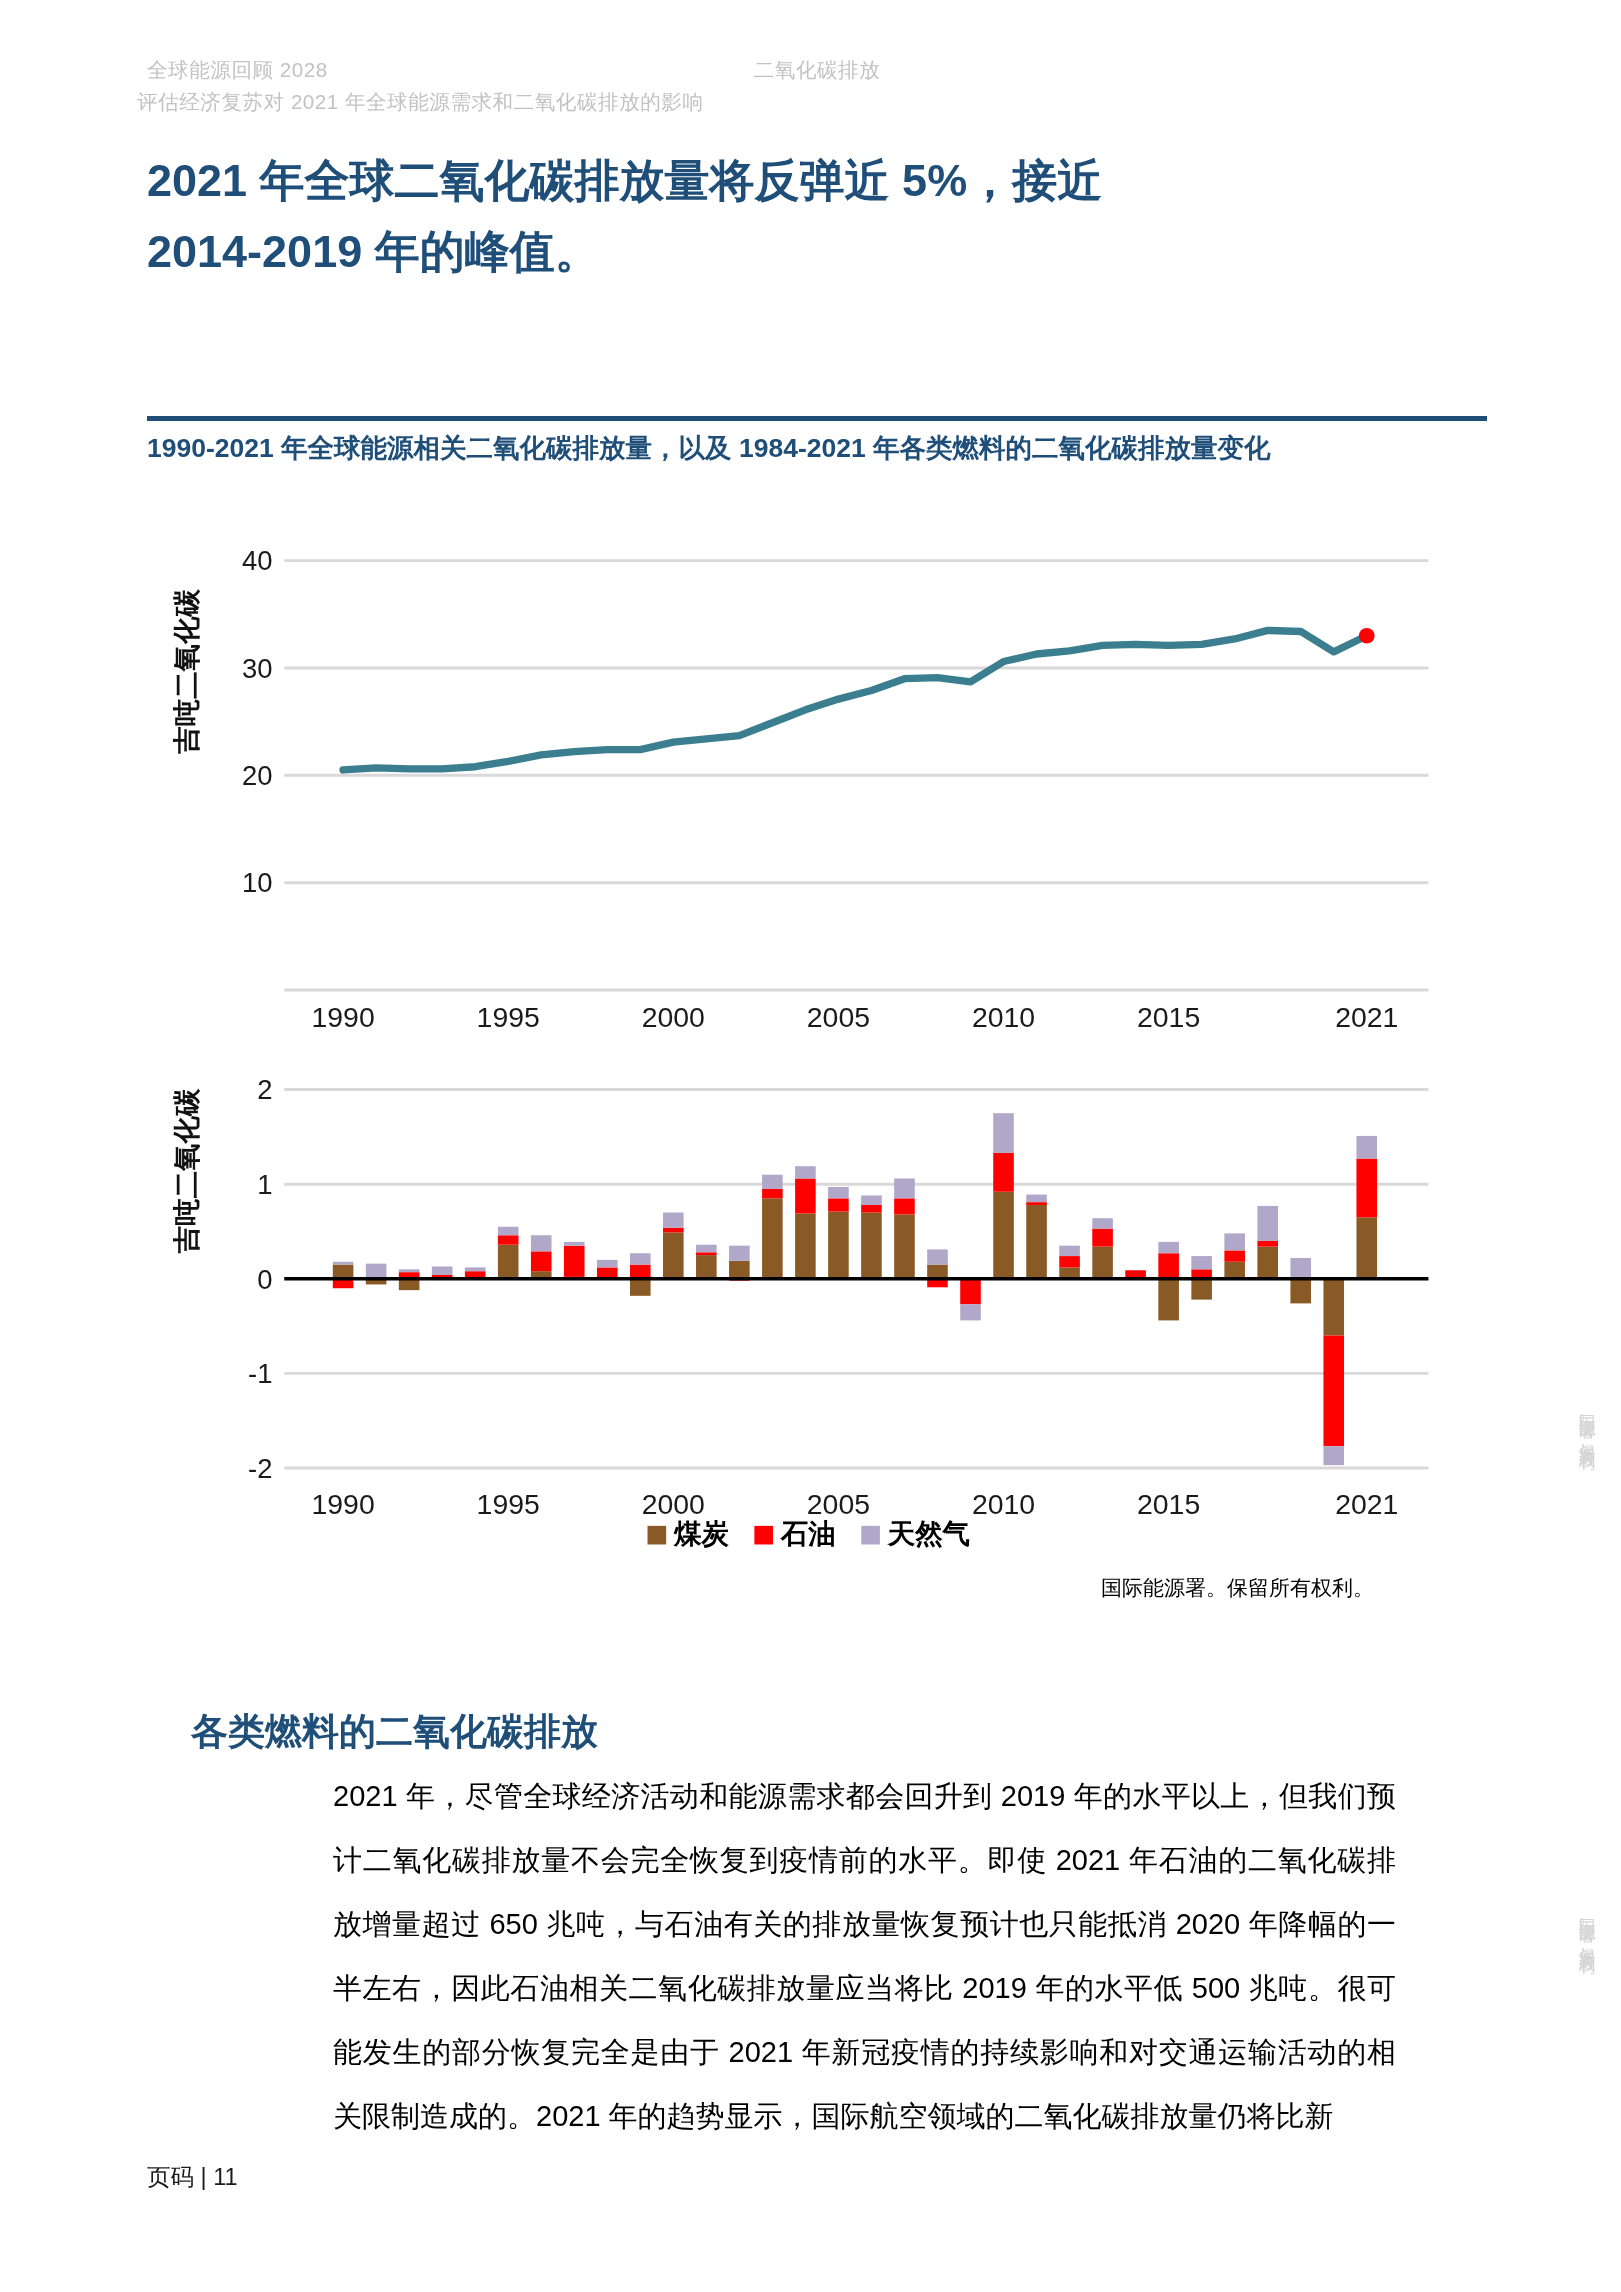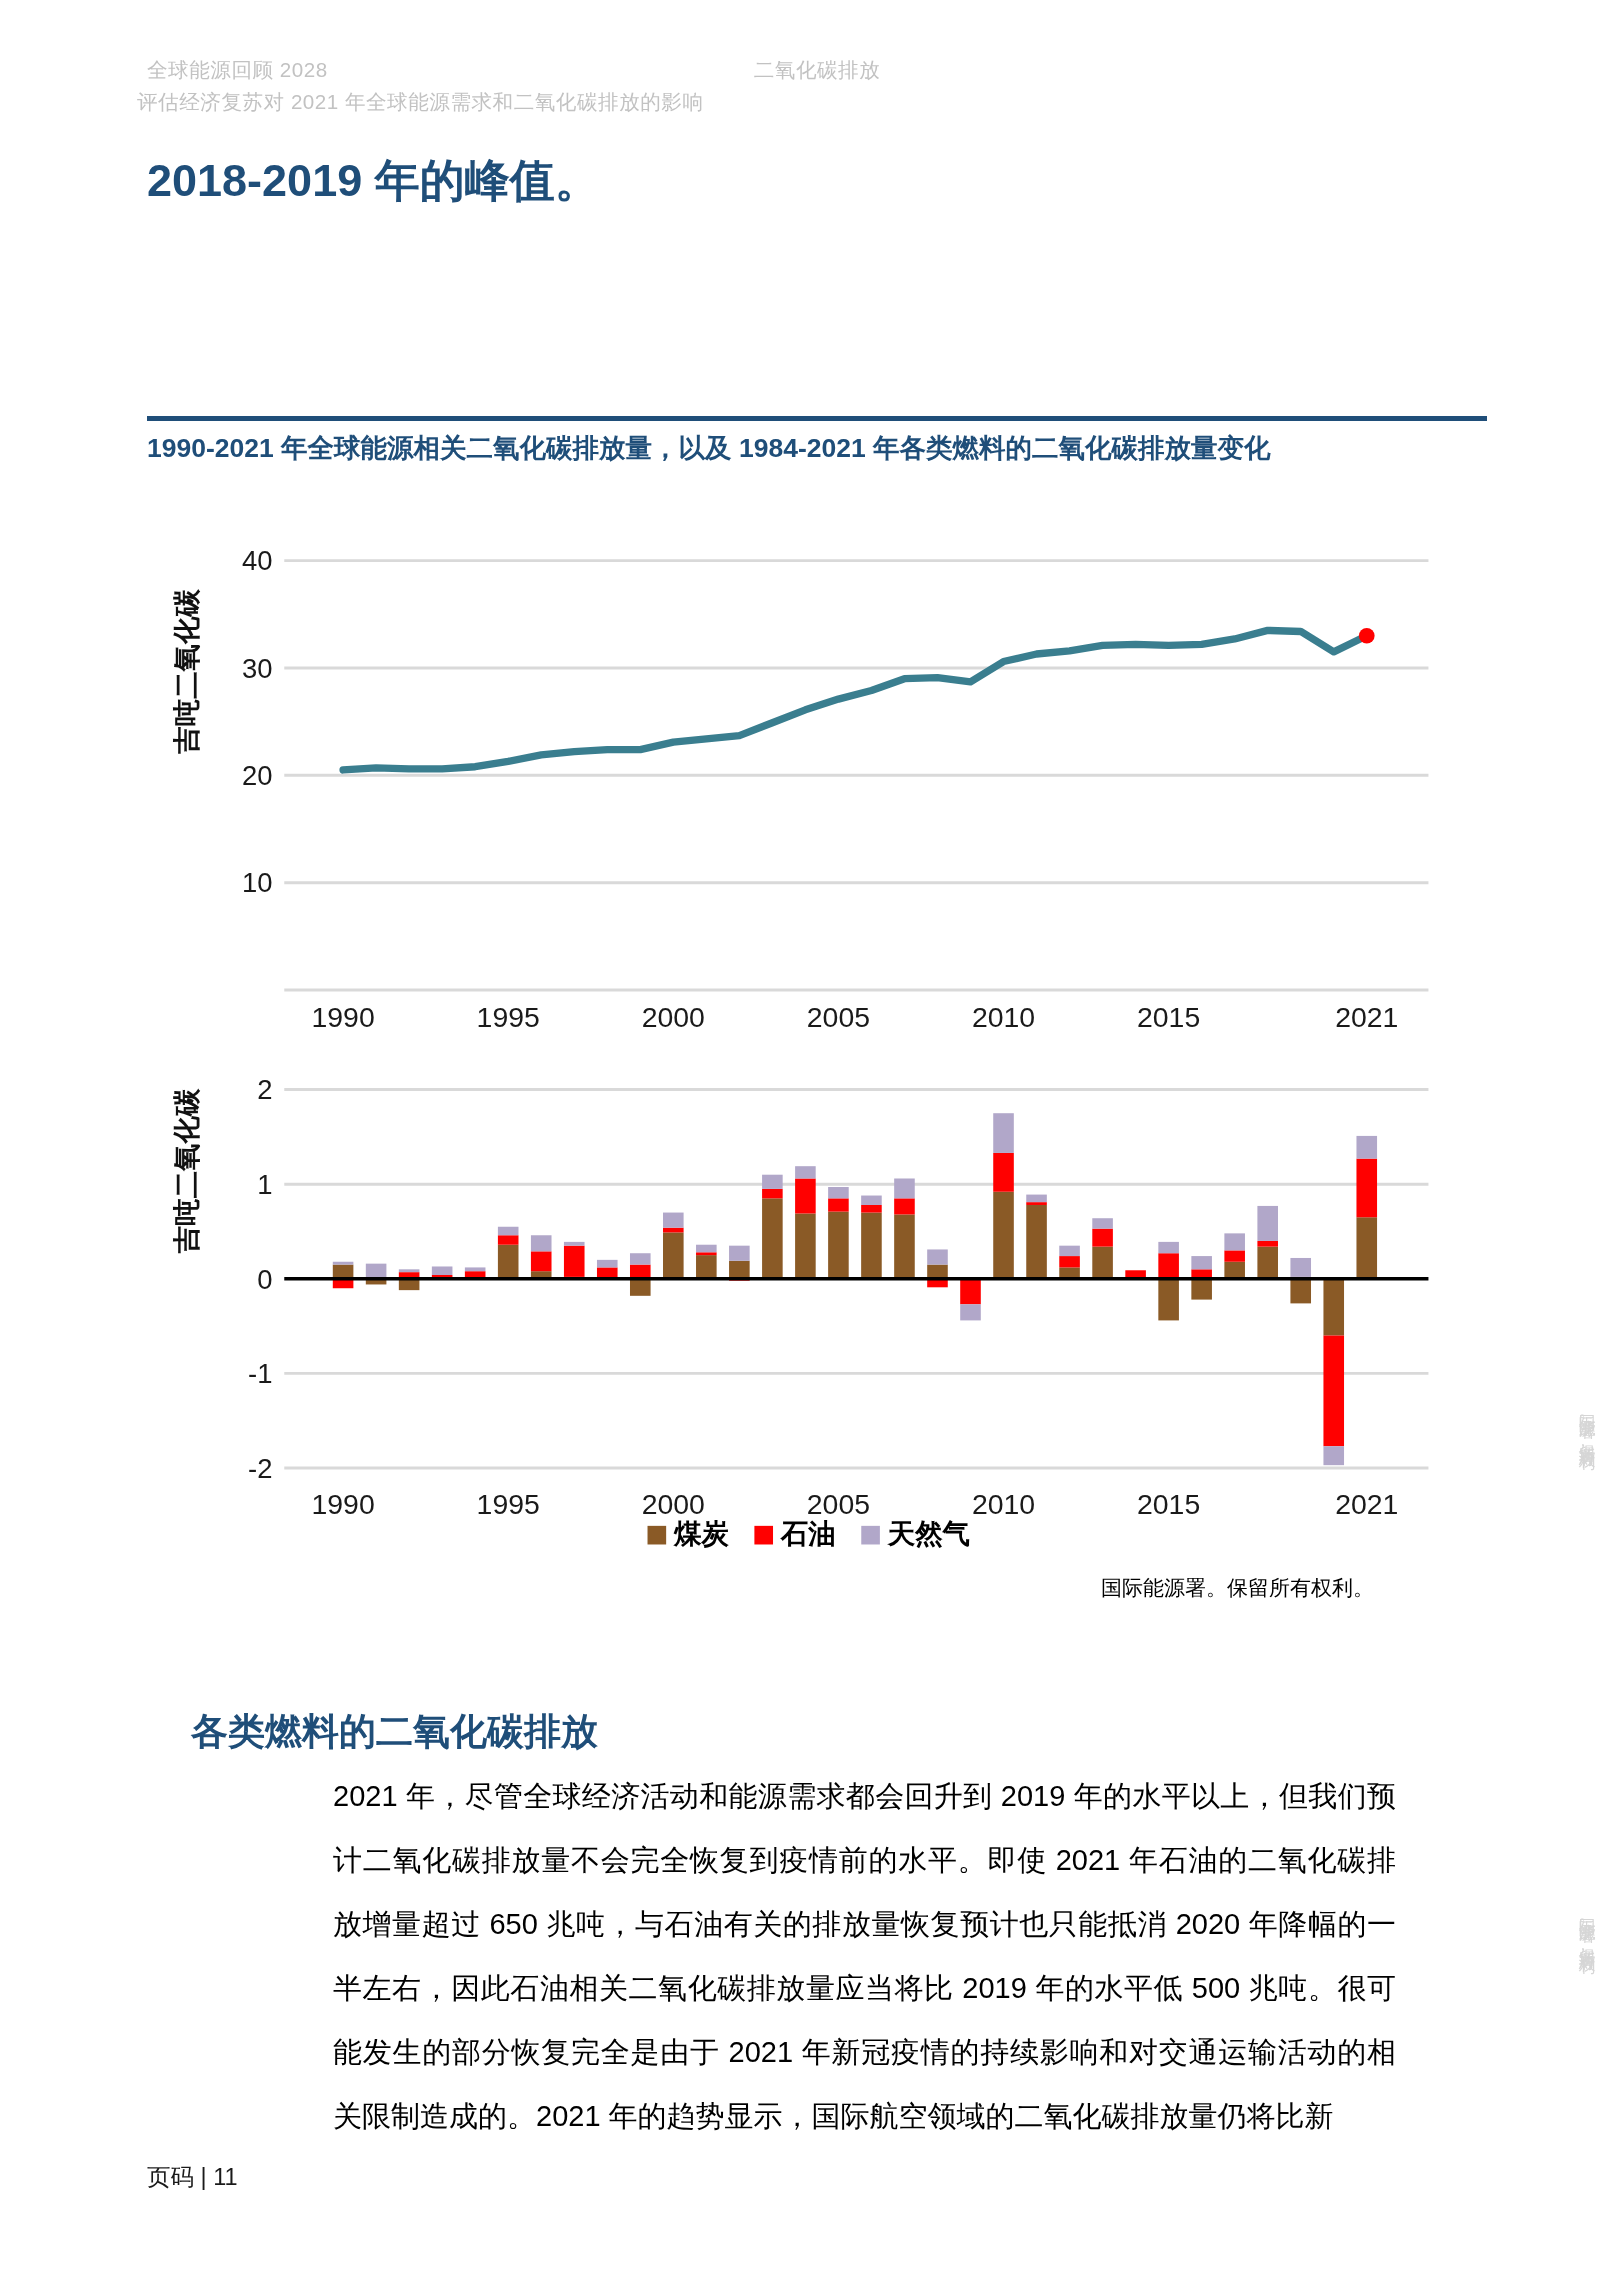--- a/index.html
+++ b/index.html
@@ -46,21 +46,22 @@
   svg text { font-family:"Liberation Sans", sans-serif; }
 </style>
 </head>
 <body>
 
 <div class="abs hdr" style="left:147px; top:56px;">全球能源回顾 2028</div>
 <div class="abs hdr" style="left:137px; top:88px;">评估经济复苏对 2021 年全球能源需求和二氧化碳排放的影响</div>
 <div class="abs hdr" style="top:56px; left:147px; width:1340px; text-align:center;">二氧化碳排放</div>
 
 <div class="abs doc-title">
-  <div>2018-2019 年的峰值。</div>
+  <div>2021 年全球二氧化碳排放量将反弹近 5%，接近</div>
+  <div>2014-2019 年的峰值。</div>
 </div>
 
 <div class="abs rule"></div>
 <div class="abs caption">1990-2021 年全球能源相关二氧化碳排放量，以及 1984-2021 年各类燃料的二氧化碳排放量变化</div>
 
 <svg id="line-chart" class="abs" style="left:147px; top:539px;" width="1304" height="505" viewBox="0 0 1330 515">
     <line x1="140" x2="1307" y1="460" y2="460" stroke="#D9D9D9" stroke-width="3"></line>
     <line x1="140" x2="1307" y1="350.5" y2="350.5" stroke="#D9D9D9" stroke-width="3"></line>
     <line x1="140" x2="1307" y1="241" y2="241" stroke="#D9D9D9" stroke-width="3"></line>
     <line x1="140" x2="1307" y1="131.5" y2="131.5" stroke="#D9D9D9" stroke-width="3"></line>

